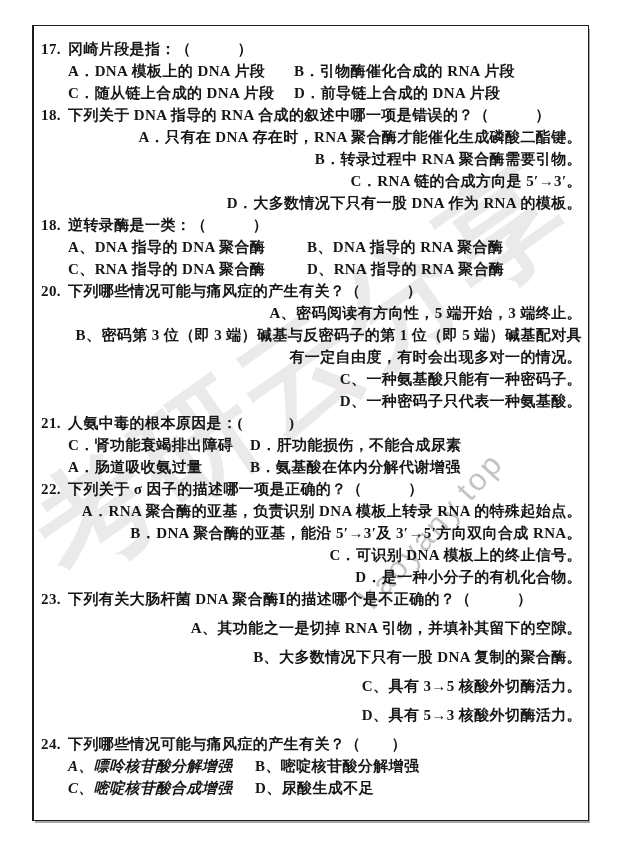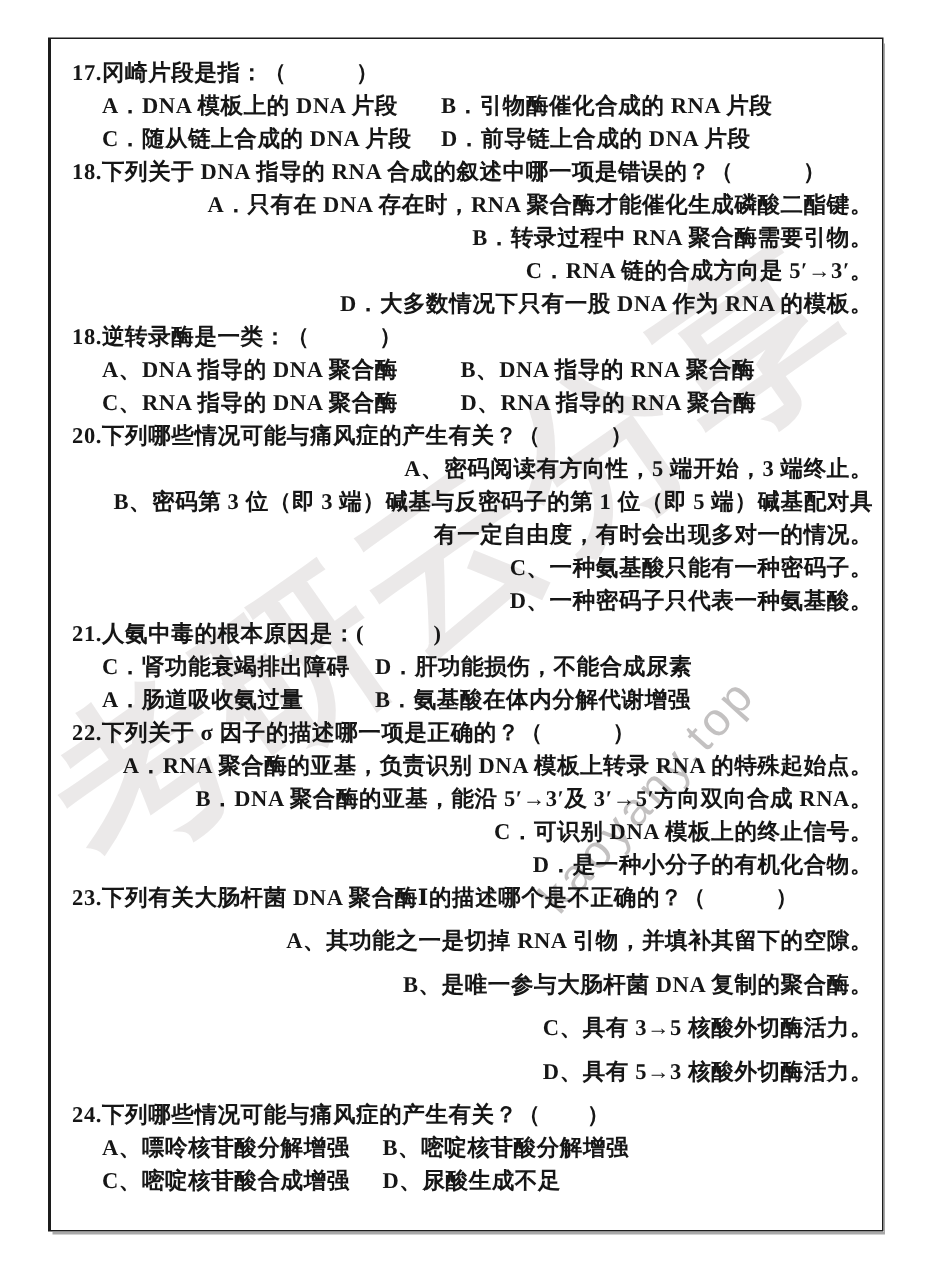--- a/index.html
+++ b/index.html
@@ -33,37 +33,36 @@
     line-height: 22px;
     font-size: 15px;
     font-weight: bold;
     letter-spacing: 0.4px;
     white-space: normal;
   }
   .qline { display: flex; }
   .qnum {
     width: 27px;
     flex-shrink: 0;
-    text-align: right;
   }
   .stem { flex: 1; }
   .opt { margin-left: 27px; text-align: right; }
   .hang {
     padding-left: 21px;
     text-indent: -21px;
   }
   .pair {
     display: flex;
     margin-left: 27px;
   }
   .pair .col1 { flex-shrink: 0; }
   .c17 .col1 { width: 226px; }
   .c19 .col1 { width: 239px; }
   .c21 .col1 { width: 182px; }
-  .c24 .col1 { width: 187px; }
+  .c24 .col1 { width: 187px; font-style: italic; }
   .gap { margin-top: 7px; }
 
   
   .wm-script {
     position: absolute;
     left: 48px;
     top: 470px;
     width: 700px;
     font-size: 118px;
     font-weight: bold;
@@ -174,21 +173,21 @@
     <div class="line opt">C．可识别 DNA 模板上的终止信号。</div>
     <div class="line opt">D．是一种小分子的有机化合物。</div>
   </div>
 
   <div>
     <div class="line qline">
       <span class="qnum">23.</span>
       <span class="stem">下列有关大肠杆菌 DNA 聚合酶Ⅰ的描述哪个是不正确的？（　　　）</span>
     </div>
     <div class="line opt gap">A、其功能之一是切掉 RNA 引物，并填补其留下的空隙。</div>
-    <div class="line opt gap">B、是唯一参与大肠杆菌 DNA 复制的聚合酶。</div>
+    <div class="line opt gap">B、大多数情况下只有一股 DNA 复制的聚合酶。</div>
     <div class="line opt gap">C、具有 3→5 核酸外切酶活力。</div>
     <div class="line opt gap">D、具有 5→3 核酸外切酶活力。</div>
   </div>
 
   <div>
     <div class="line qline gap">
       <span class="qnum">24.</span>
       <span class="stem">下列哪些情况可能与痛风症的产生有关？（　　）</span>
     </div>
     <div class="line pair c24">

